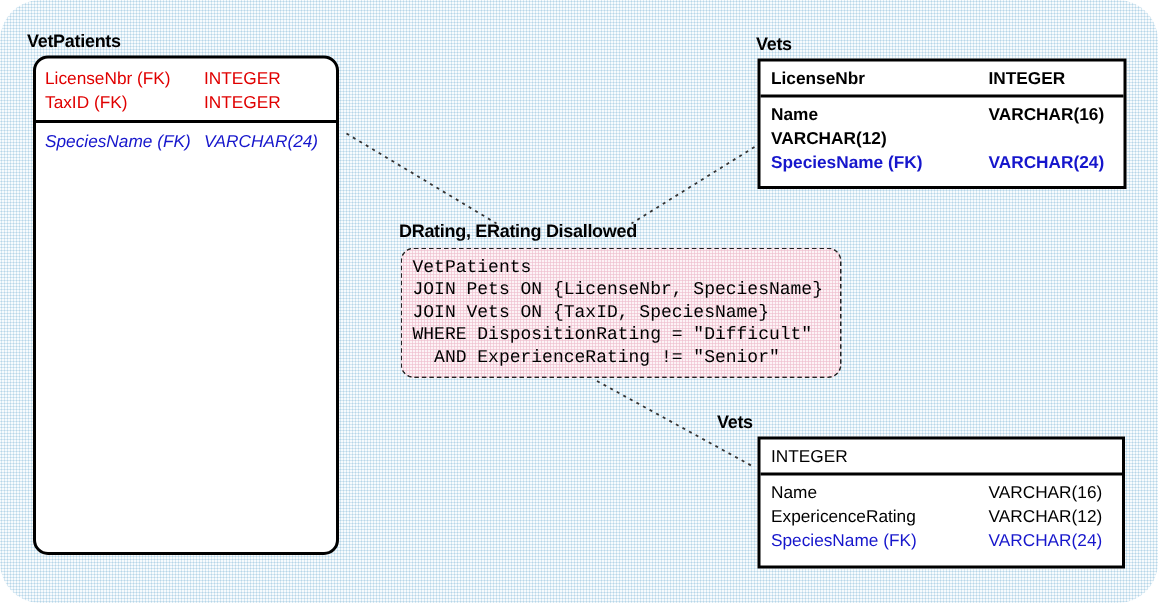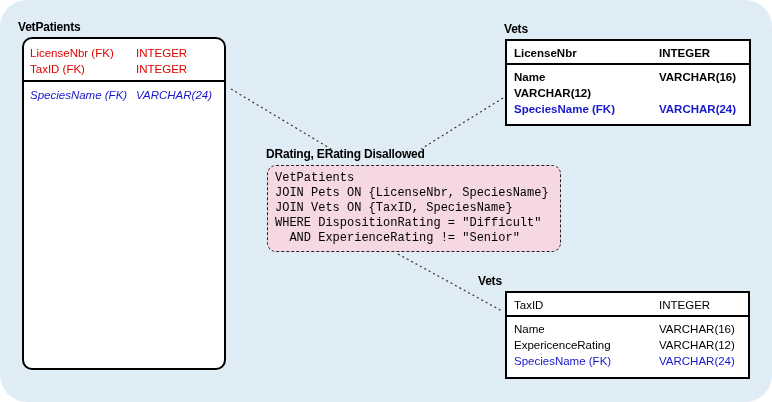--- a/index.html
+++ b/index.html
@@ -134,21 +134,20 @@
     <div class="note-line">JOIN Pets ON {LicenseNbr, SpeciesName}</div>
     <div class="note-line">JOIN Vets ON {TaxID, SpeciesName}</div>
     <div class="note-line">WHERE DispositionRating = "Difficult"</div>
     <div class="note-line">  AND ExperienceRating != "Senior"</div>
   </div>
 
   <div class="entity-title" style="left:478px; top:274px;">Vets</div>
   <div class="entity-box" style="left:505px; top:291px; width:245px; height:88px;">
     <div class="key-section" style="padding:4px 7px 2px 7px;">
       <div class="row">
-        <span>TaxID</span>
         <span>INTEGER</span>
       </div>
     </div>
     <div class="attr-section" style="padding:4px 7px 2px 7px;">
       <div class="row">
         <span>Name</span>
         <span>VARCHAR(16)</span>
       </div>
       <div class="row">
         <span>ExpericenceRating</span>

